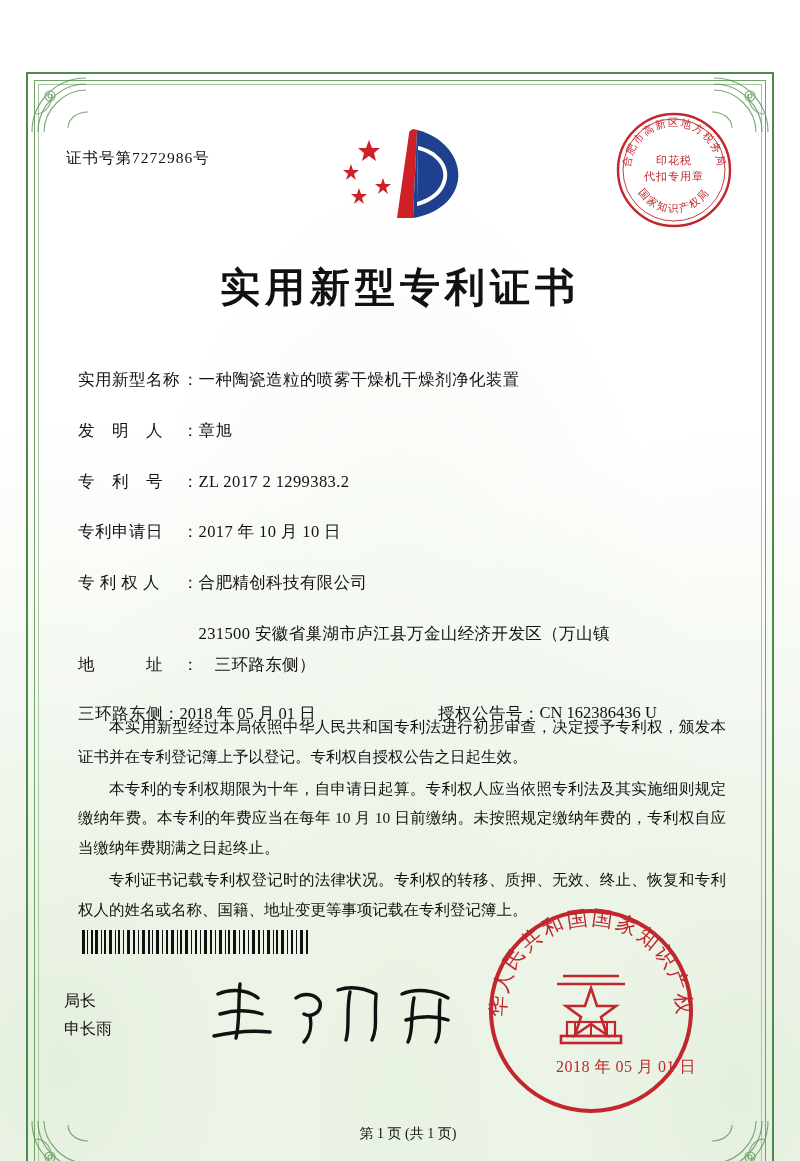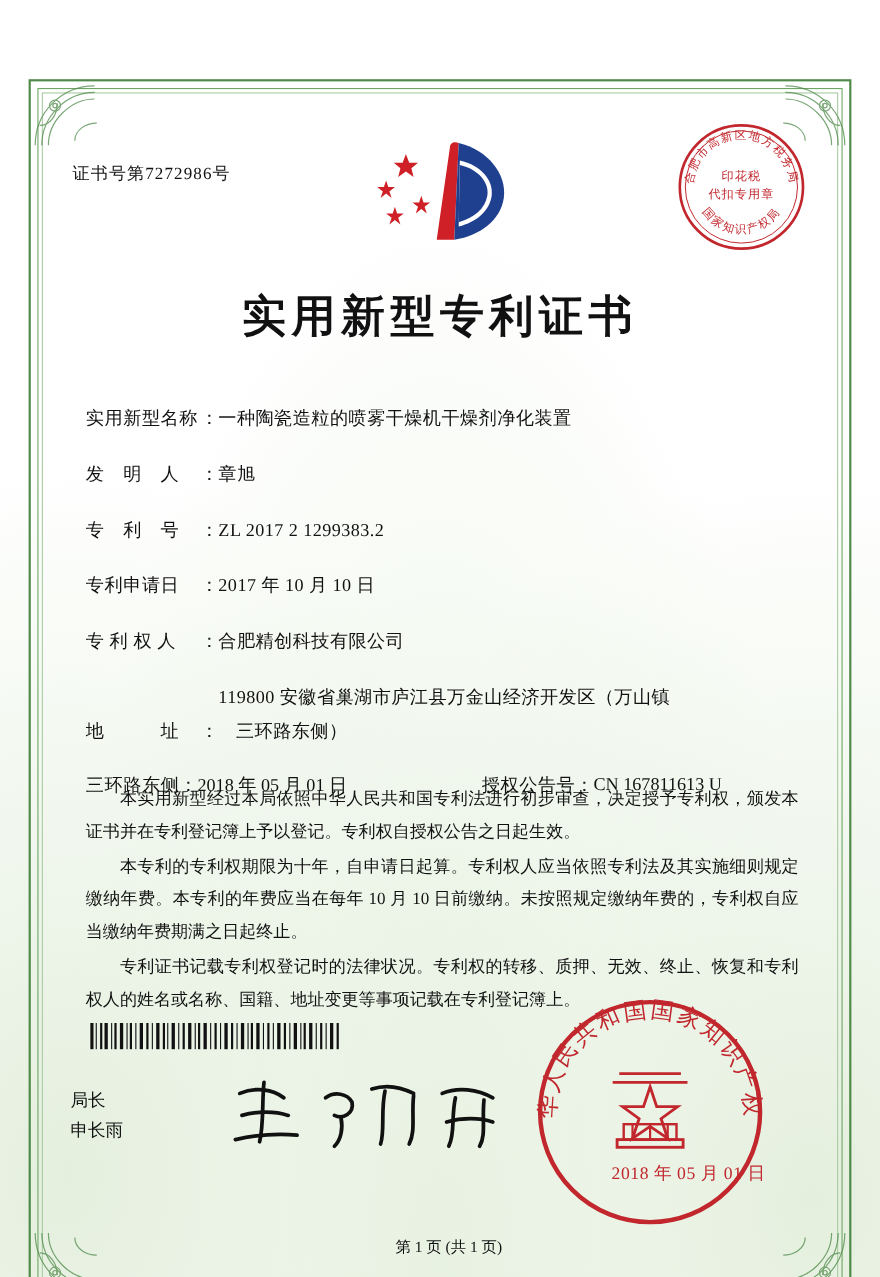--- a/index.html
+++ b/index.html
@@ -349,35 +349,35 @@
       <div class="row">
         <div class="label">专 利 权 人</div>
         <div class="colon">：</div>
         <div class="value">合肥精创科技有限公司</div>
       </div>
 
       <div class="row">
         <div class="label">地　　　址</div>
         <div class="colon">：</div>
         <div class="value">
-          <span>119800  安徽省巢湖市庐江县万金山经济开发区（万山镇</span>
+          <span>231500  安徽省巢湖市庐江县万金山经济开发区（万山镇</span>
           <span class="line2">三环路东侧）</span>
         </div>
       </div>
 
       <div class="row-split">
         <div class="left">
           <span class="label">三环路东侧</span>
           <span>：</span>
           <span>2018 年 05 月 01 日</span>
         </div>
         <div class="right">
           <span class="label">授权公告号</span>
           <span>：</span>
-          <span>CN 167811613 U</span>
+          <span>CN 162386436 U</span>
         </div>
       </div>
     </div>
 
     <div class="body-text">
       <p>本实用新型经过本局依照中华人民共和国专利法进行初步审查，决定授予专利权，颁发本证书并在专利登记簿上予以登记。专利权自授权公告之日起生效。</p>
       <p>本专利的专利权期限为十年，自申请日起算。专利权人应当依照专利法及其实施细则规定缴纳年费。本专利的年费应当在每年 10 月 10 日前缴纳。未按照规定缴纳年费的，专利权自应当缴纳年费期满之日起终止。</p>
       <p>专利证书记载专利权登记时的法律状况。专利权的转移、质押、无效、终止、恢复和专利权人的姓名或名称、国籍、地址变更等事项记载在专利登记簿上。</p>
     </div>
 

